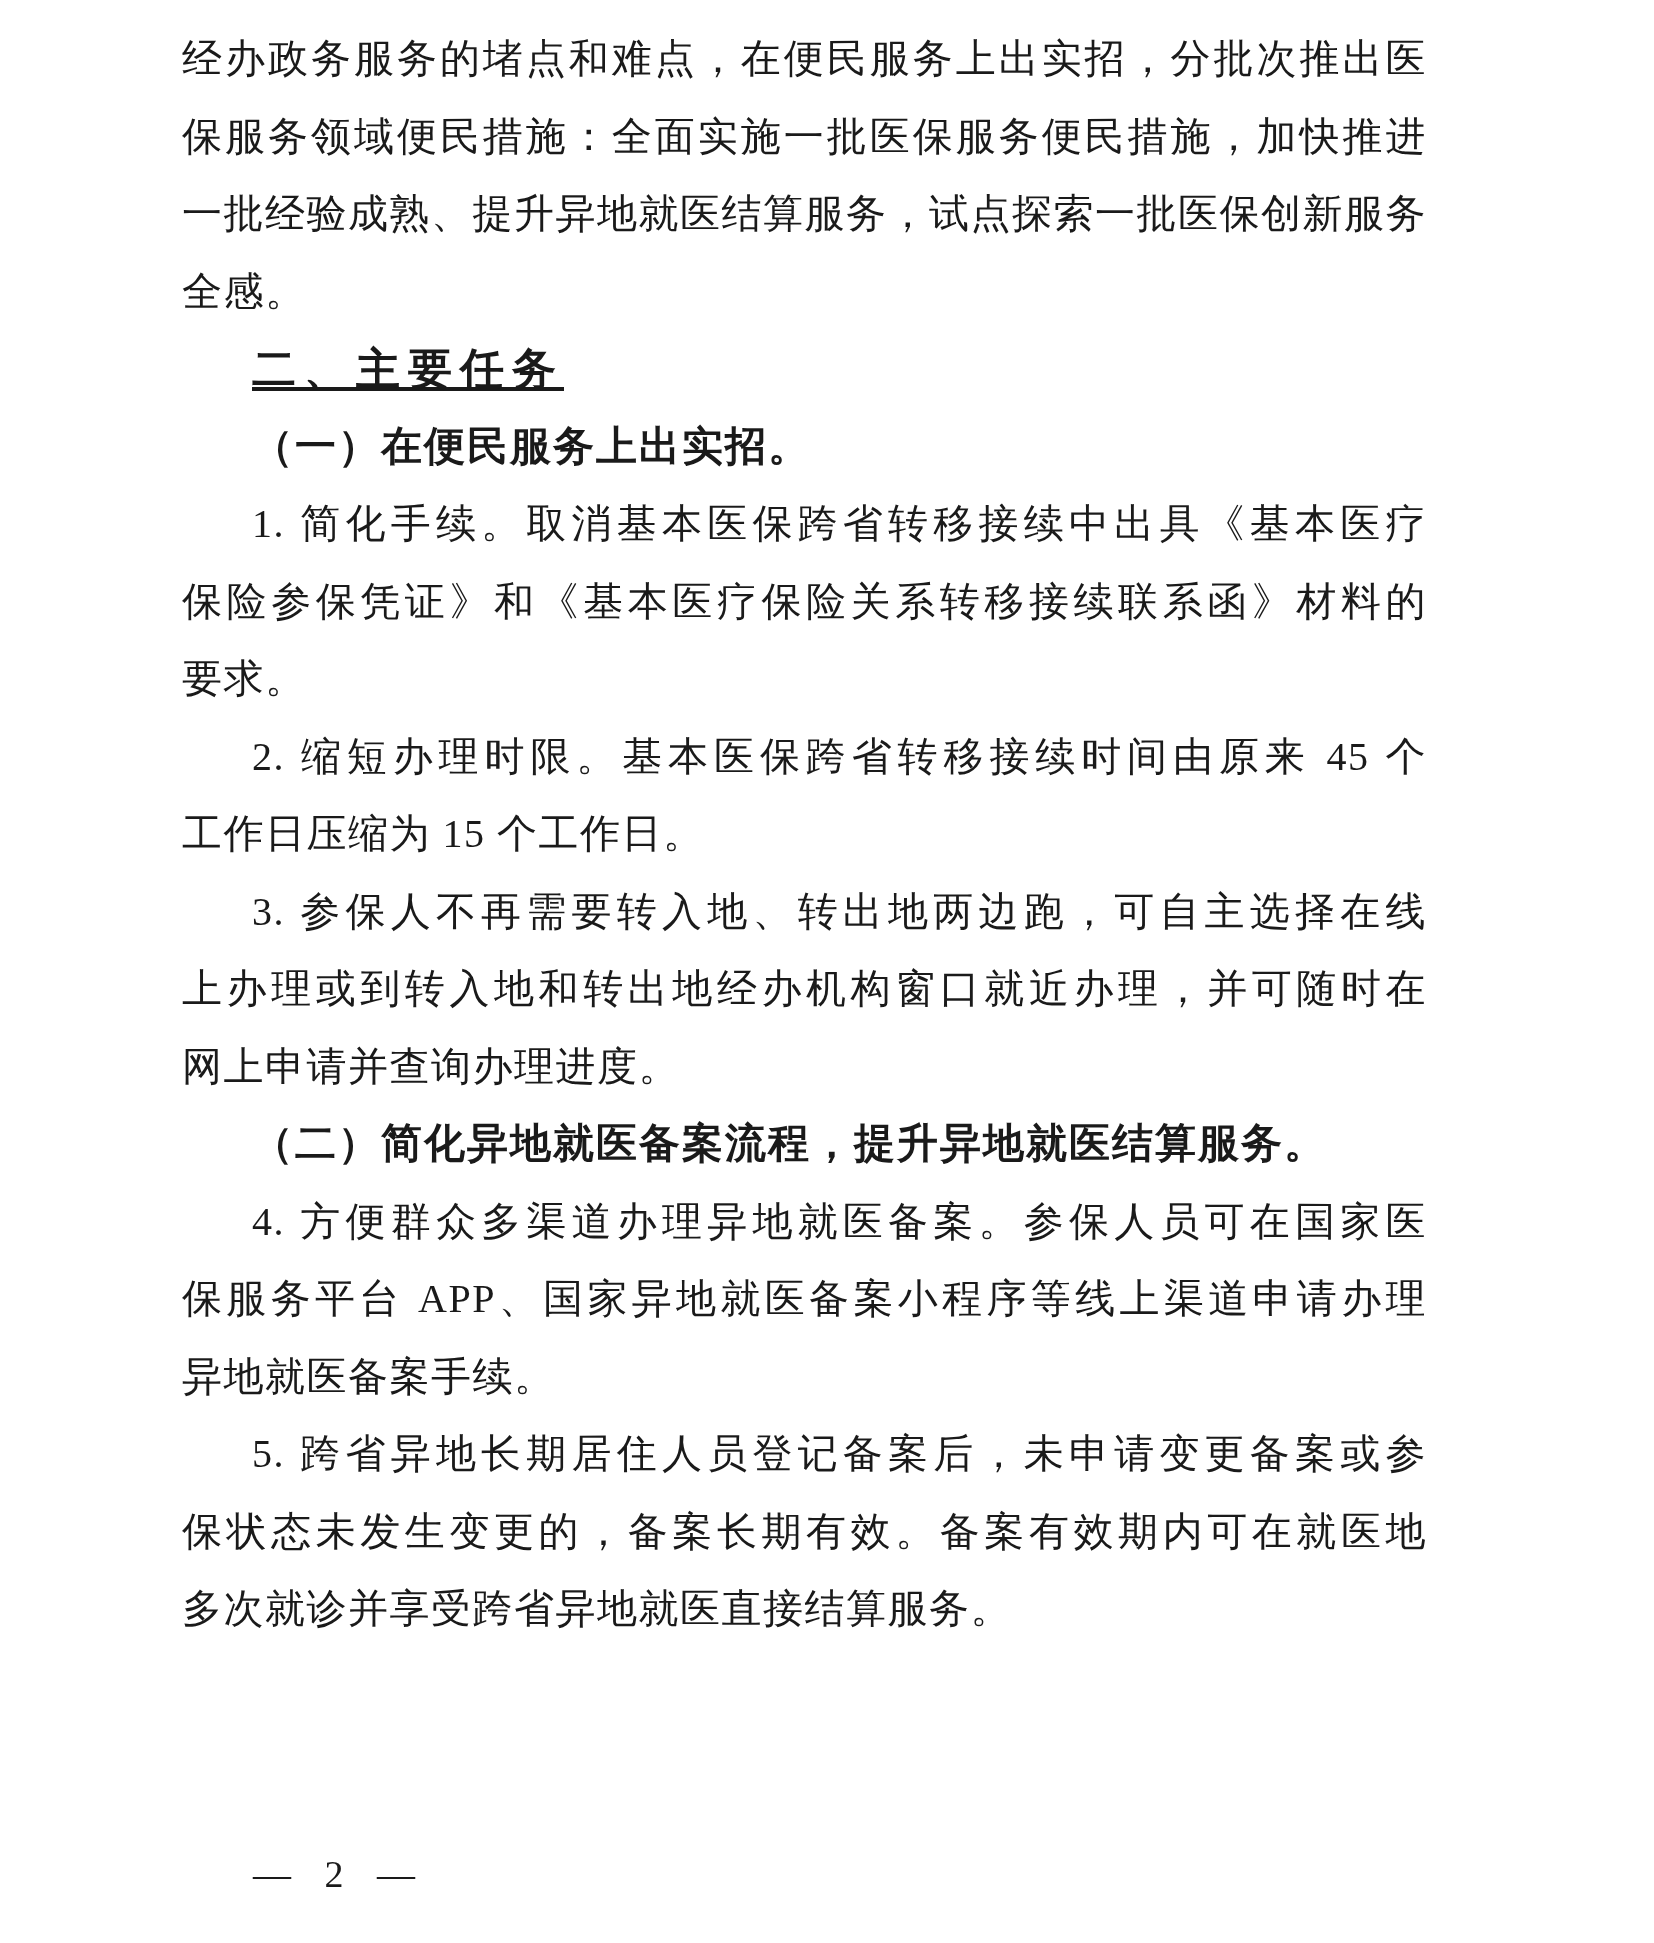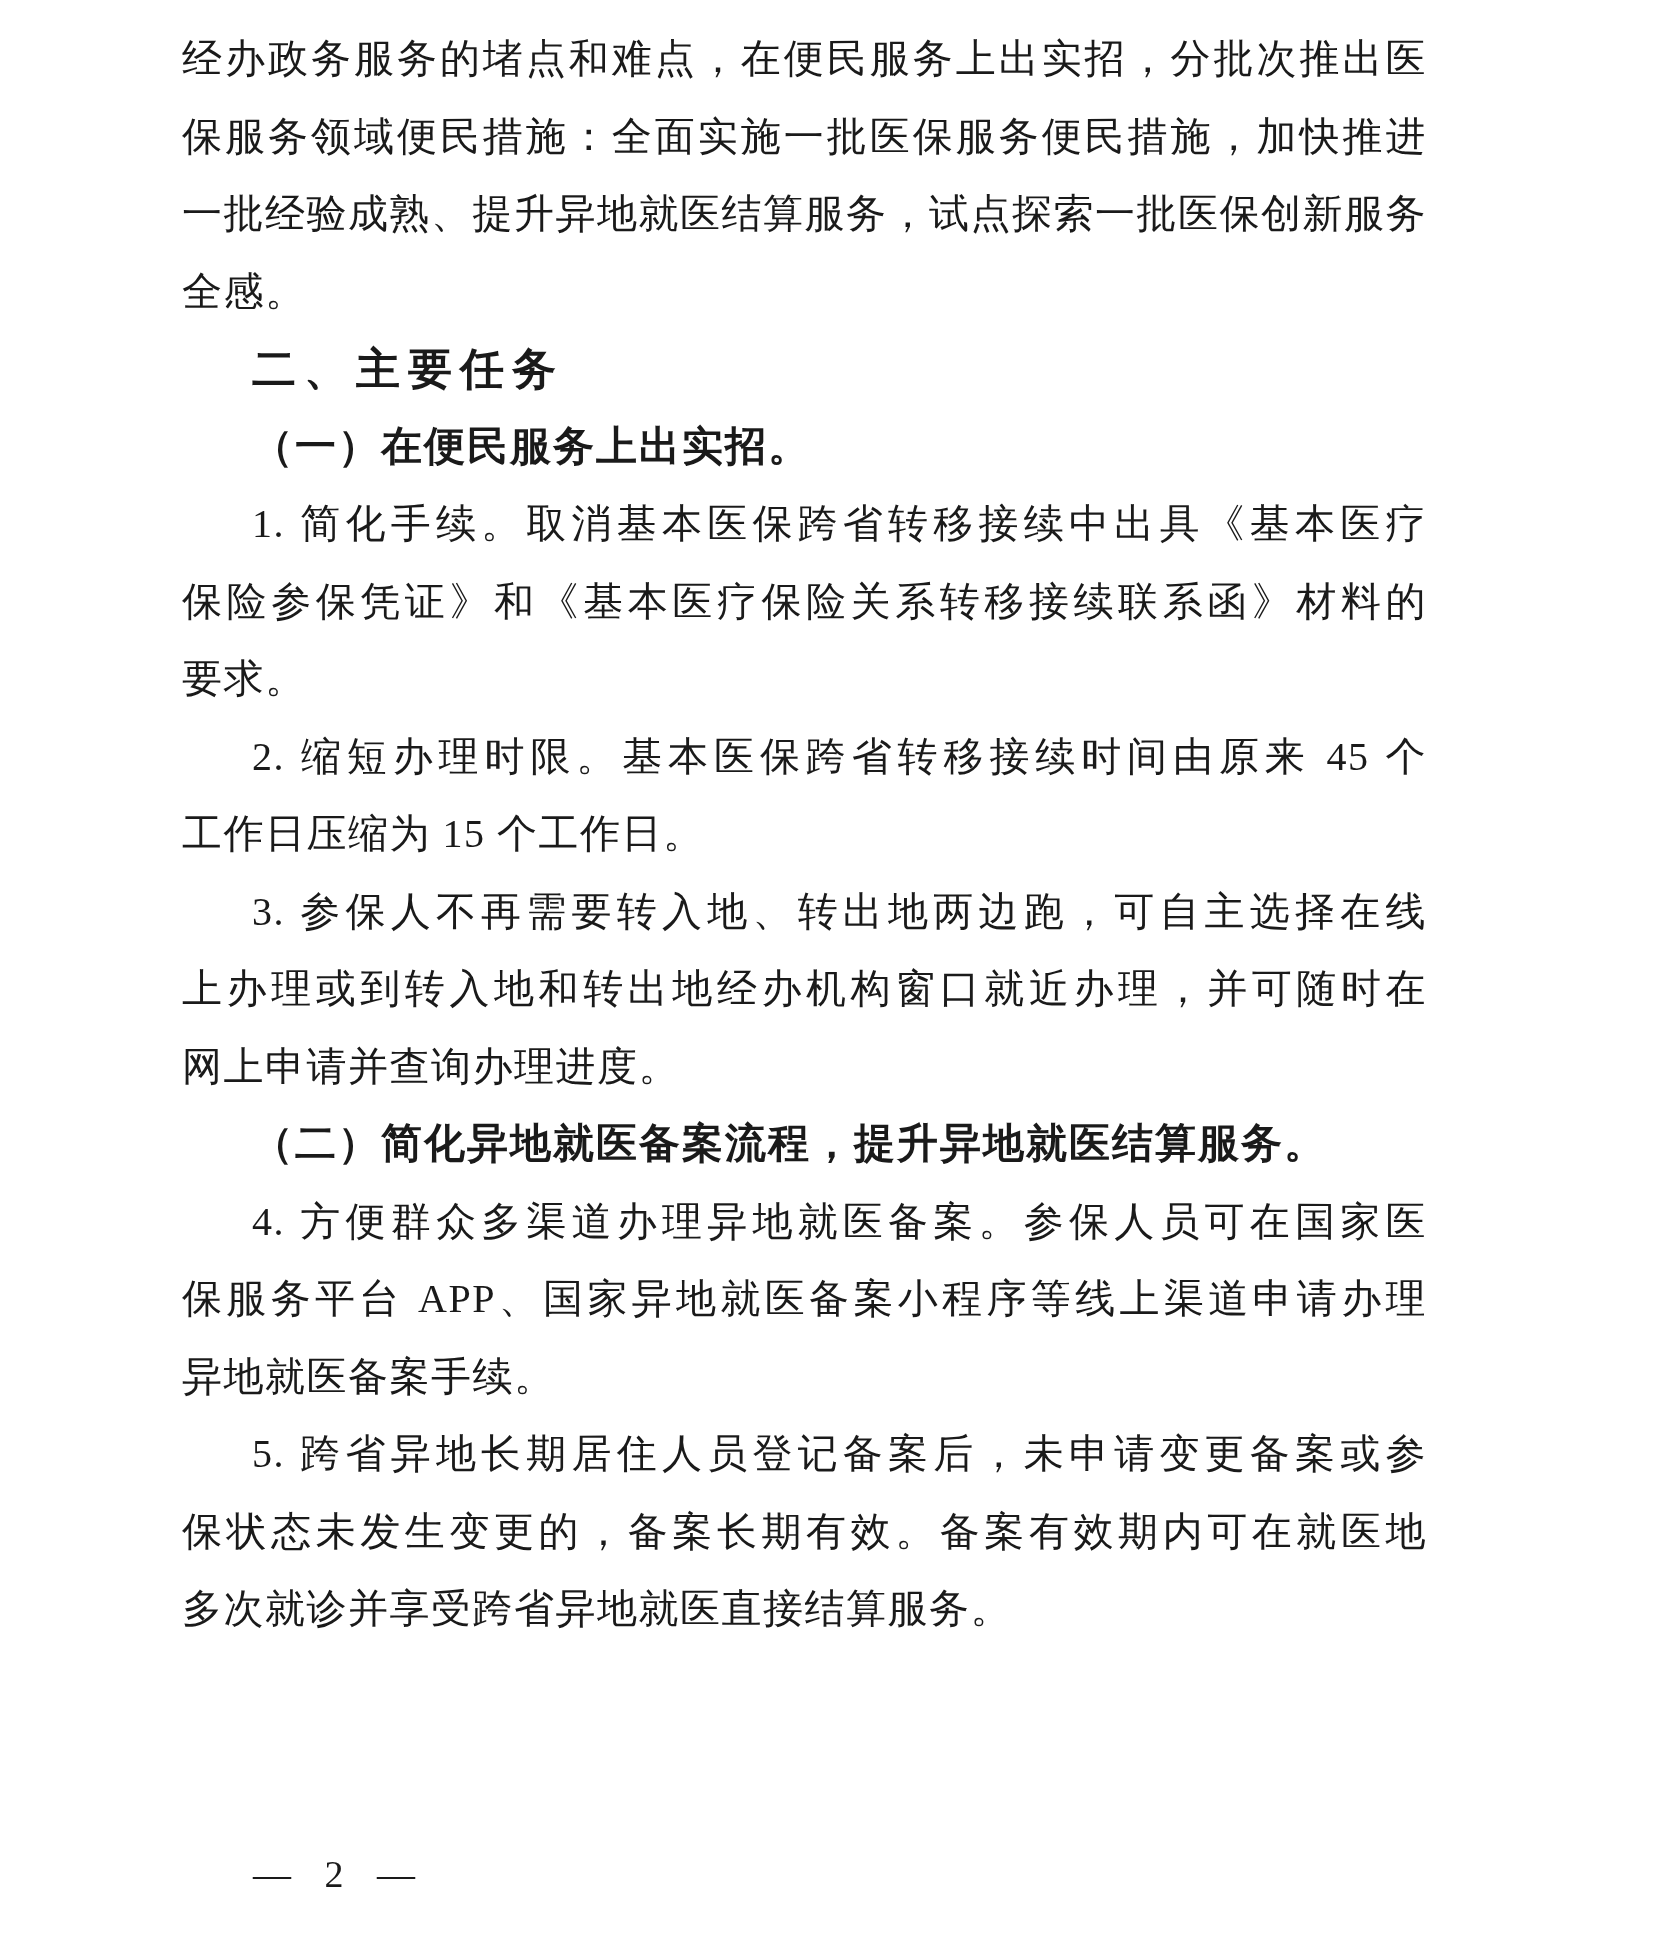--- a/index.html
+++ b/index.html
@@ -37,20 +37,21 @@
   
   .ind {
     text-indent: 70px;
   }
   
   .hd-hei {
     font-family: "Liberation Sans", "DejaVu Sans", sans-serif;
     font-weight: bold;
     font-size: 44px;
     letter-spacing: 8px;
+    text-decoration: underline;
   }
   
   .hd-kai {
     font-weight: bold;
     font-size: 41px;
     letter-spacing: 2px;
   }
   .footer {
     position: absolute;
     left: 253px;

